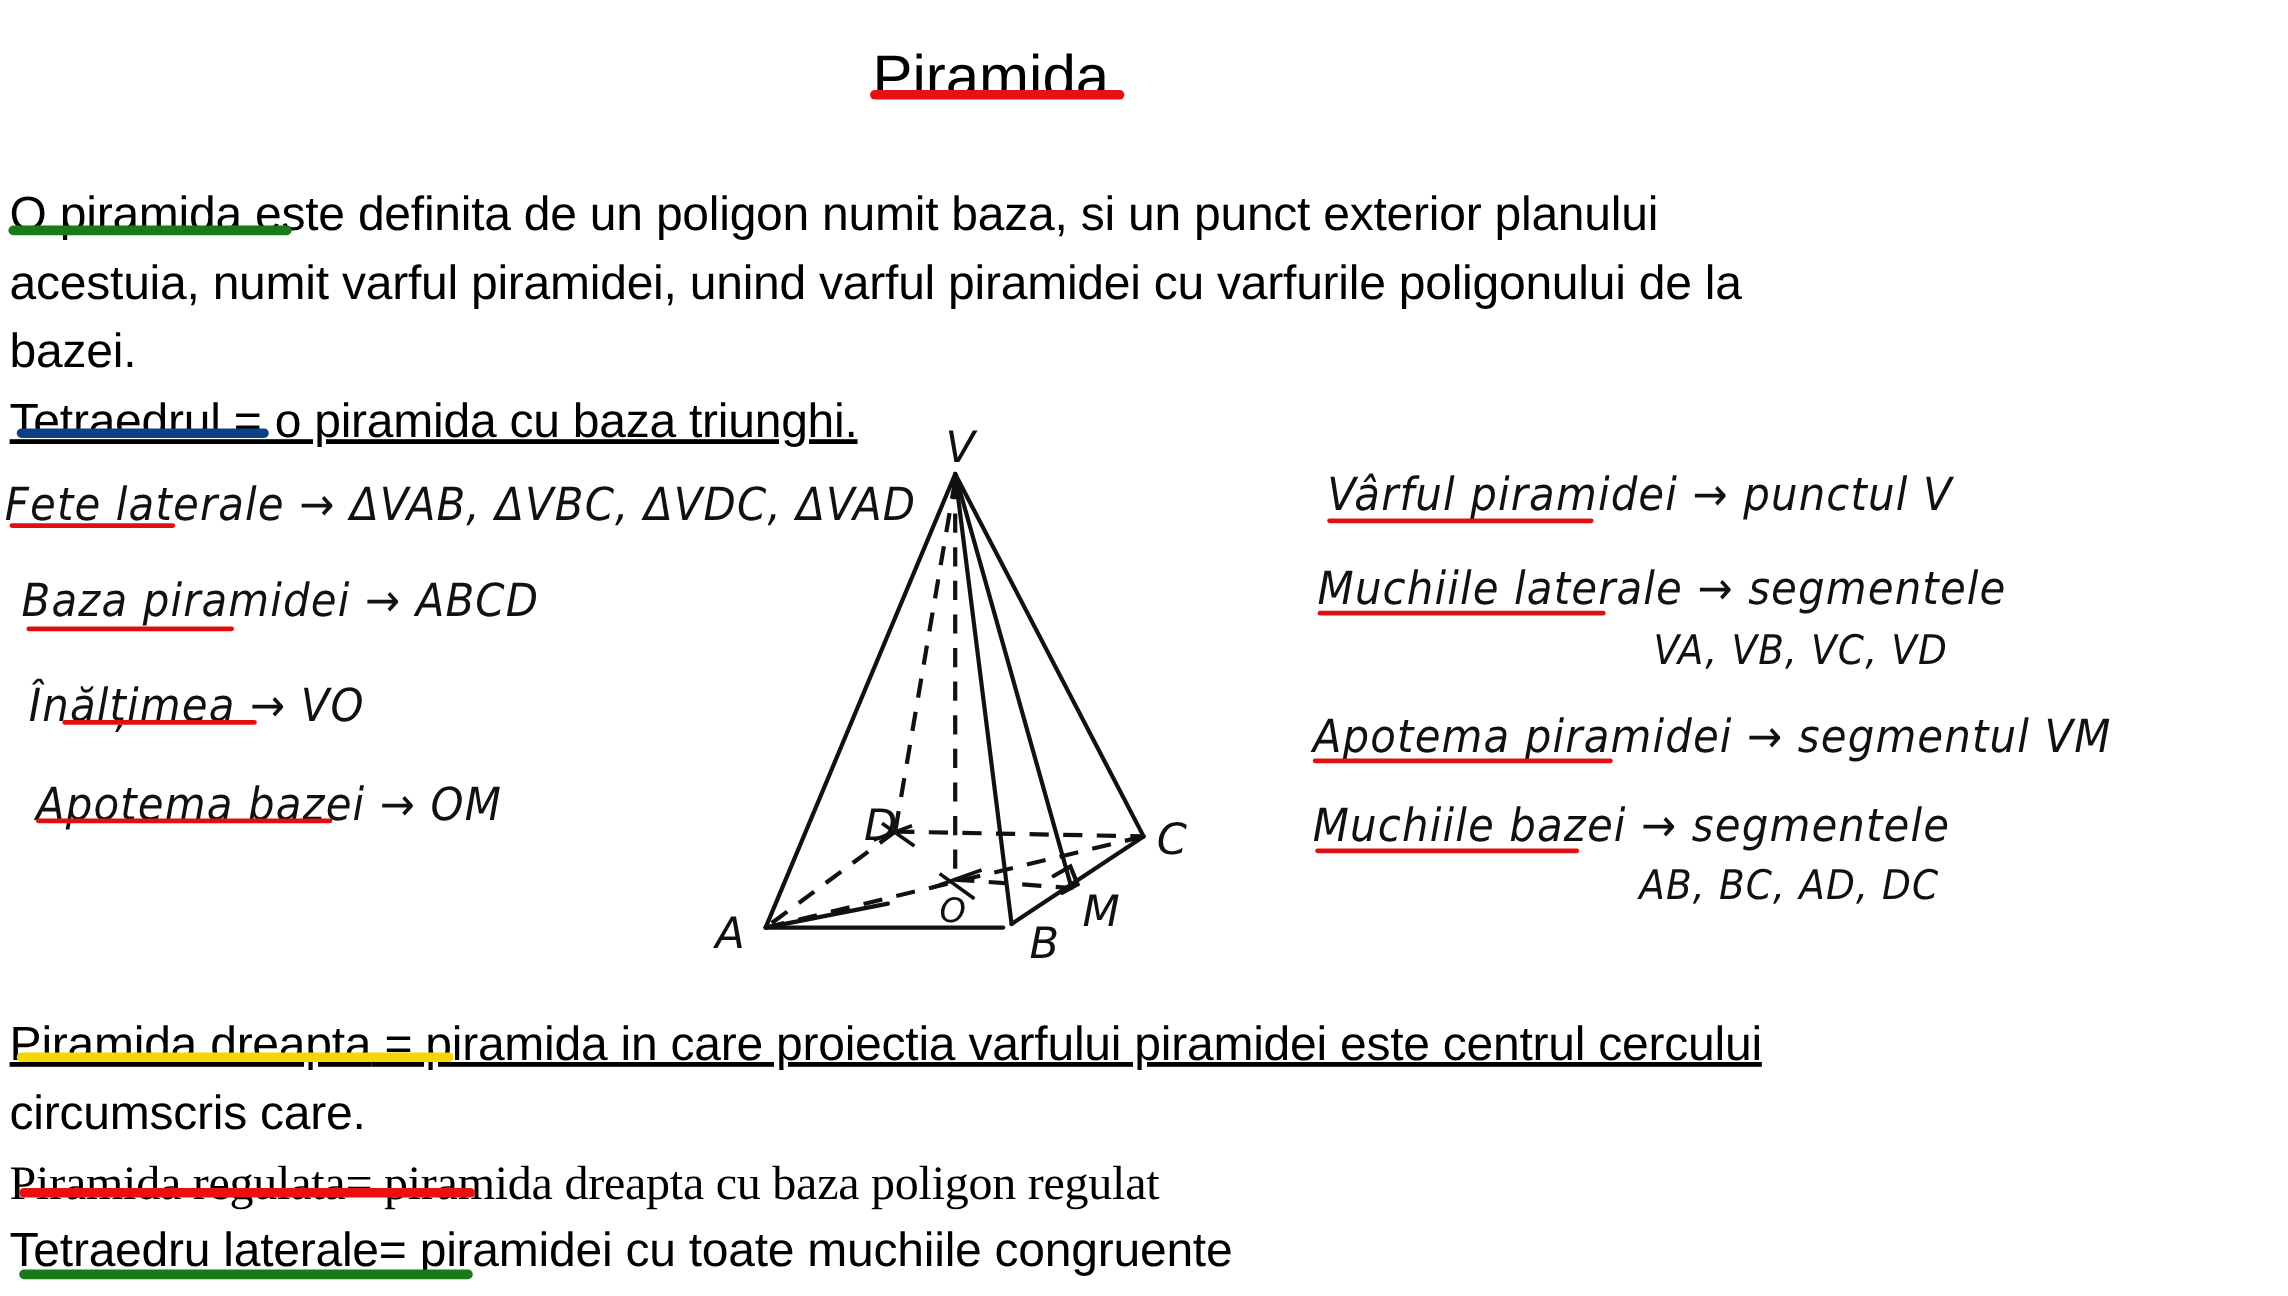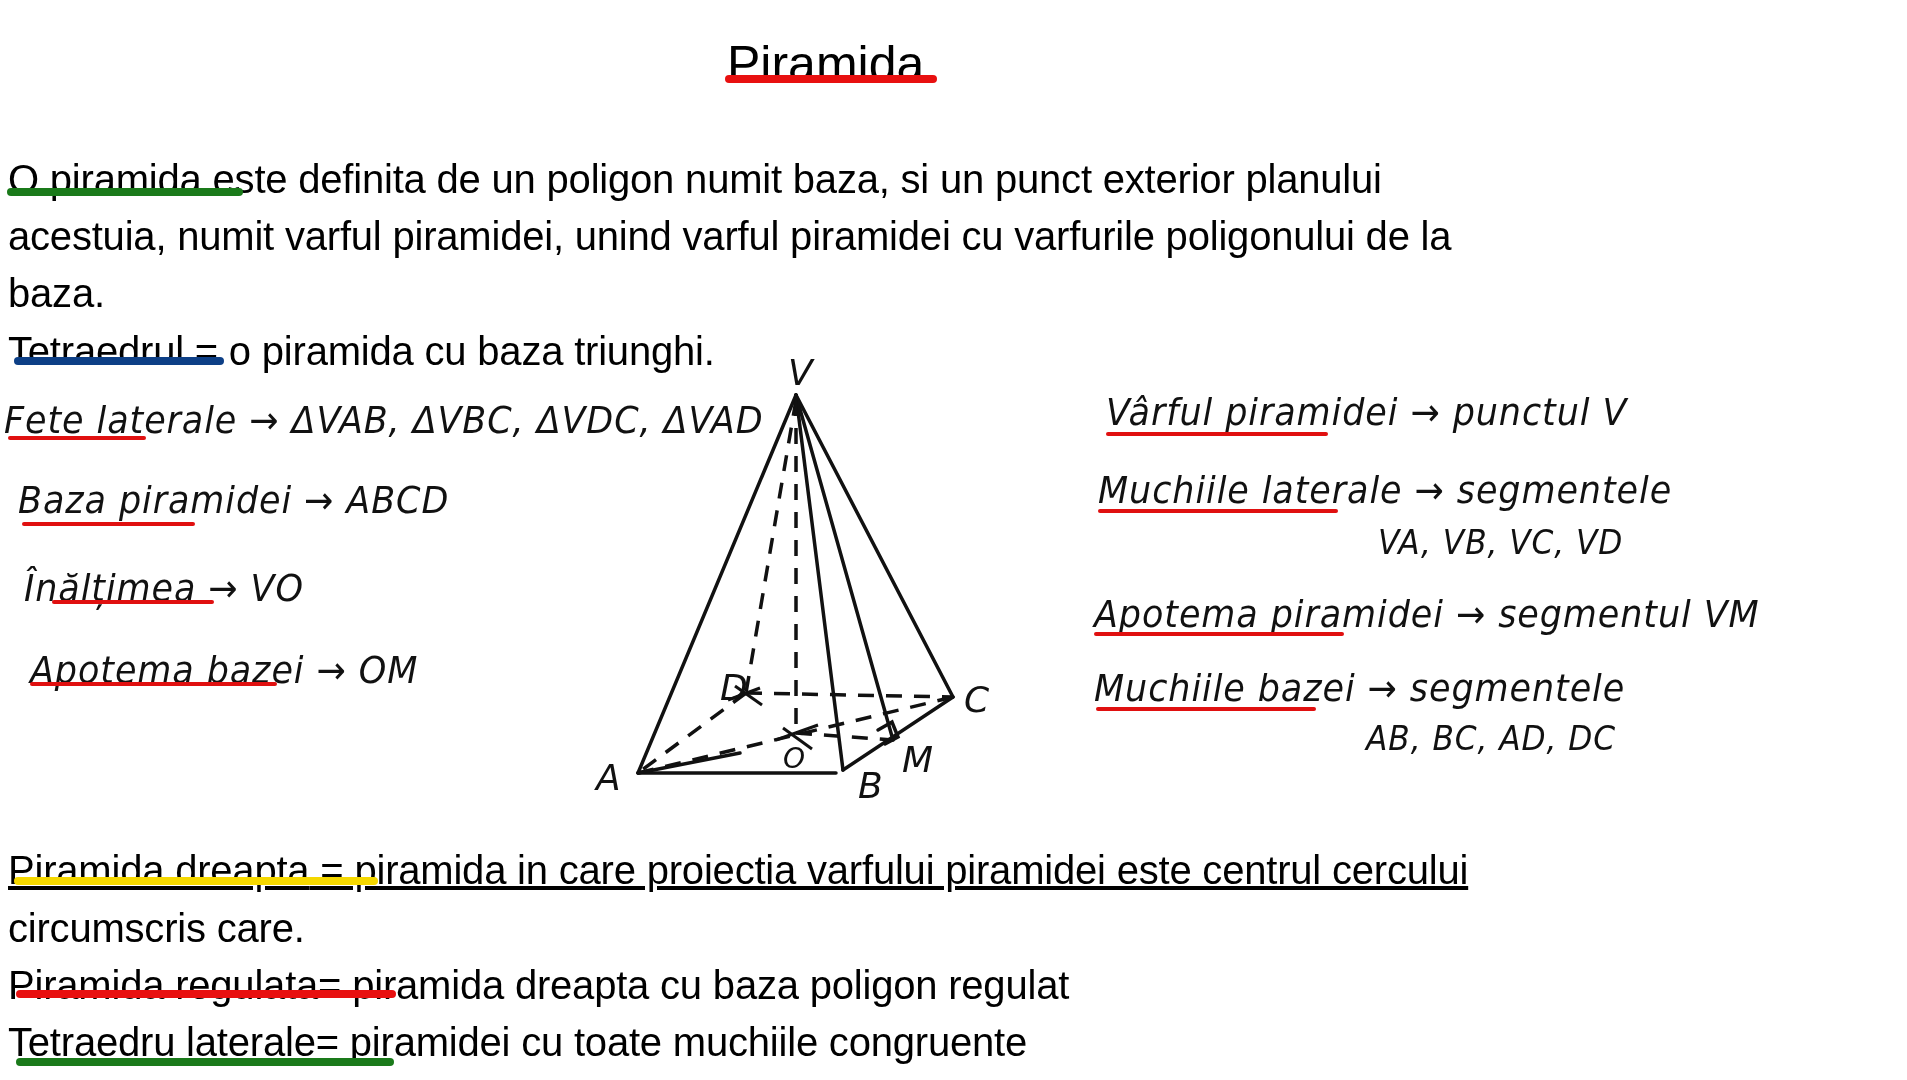--- a/index.html
+++ b/index.html
@@ -19,22 +19,22 @@
   .lbl { font-family: "DejaVu Sans", sans-serif; font-size: 36px; font-style: oblique; fill: #111; }
 </style>
 </head>
 <body>
 
 <div class="abs title">Piramida</div>
 <div class="ul" style="left:725px; top:75px; width:212px; background:#e81010;"></div>
 
 <div class="abs typed" style="top:135px;">O piramida este definita de un poligon numit baza, si un punct exterior planului</div>
 <div class="abs typed" style="top:192px;">acestuia, numit varful piramidei, unind varful piramidei cu varfurile poligonului de la</div>
-<div class="abs typed" style="top:249px;">baza.</div>
-<div class="abs typed" style="top:307px;">Tetraedrul = o piramida cu baza triunghi.</div>
+<div class="abs typed" style="top:249px;">bazei.</div>
+<div class="abs typed" style="top:307px;text-decoration:underline;">Tetraedrul = o piramida cu baza triunghi.</div>
 <div class="ul" style="left:7px; top:188px; width:236px; background:#1a7a1a;"></div>
 <div class="ul" style="left:14px; top:357px; width:210px; background:#0d3f86;"></div>
 
 <div class="hw" style="left:4px; top:398px;">
   <span>Fete laterale</span> <span>→</span> <span>ΔVAB, ΔVBC, ΔVDC, ΔVAD</span>
 </div>
 <div class="hw-line" style="left:8px; top:436px; width:138px;"></div>
 
 <div class="hw" style="left:18px; top:478px;">
   <span>Baza piramidei</span> <span>→</span> <span>ABCD</span>
@@ -110,21 +110,21 @@
   <text class="lbl" x="902" y="772">M</text>
 </svg>
 
 <div class="abs typed" style="top:826px;text-decoration:underline;">
   <span>Piramida dreapta</span><span> = piramida in care proiectia varfului piramidei este centrul cercului</span>
 </div>
 <div class="ul" style="left:14px; top:877px; width:364px; background:#f5d800;"></div>
 
 <div class="abs typed" style="top:884px;">circumscris care.</div>
 
-<div class="abs typed" style="top:941px;">
+<div class="abs typed" style="top:941px;font-family:Liberation Serif, serif;">
   <span>Piramida regulata</span><span>= piramida dreapta cu baza poligon regulat</span>
 </div>
 <div class="ul" style="left:16px; top:990px; width:380px; background:#e81010;"></div>
 
 <div class="abs typed" style="top:998px;">
   <span>Tetraedru laterale</span><span>= piramidei cu toate muchiile congruente</span>
 </div>
 <div class="ul" style="left:16px; top:1058px; width:378px; background:#1a7a1a;"></div>
 
 </body></html>

